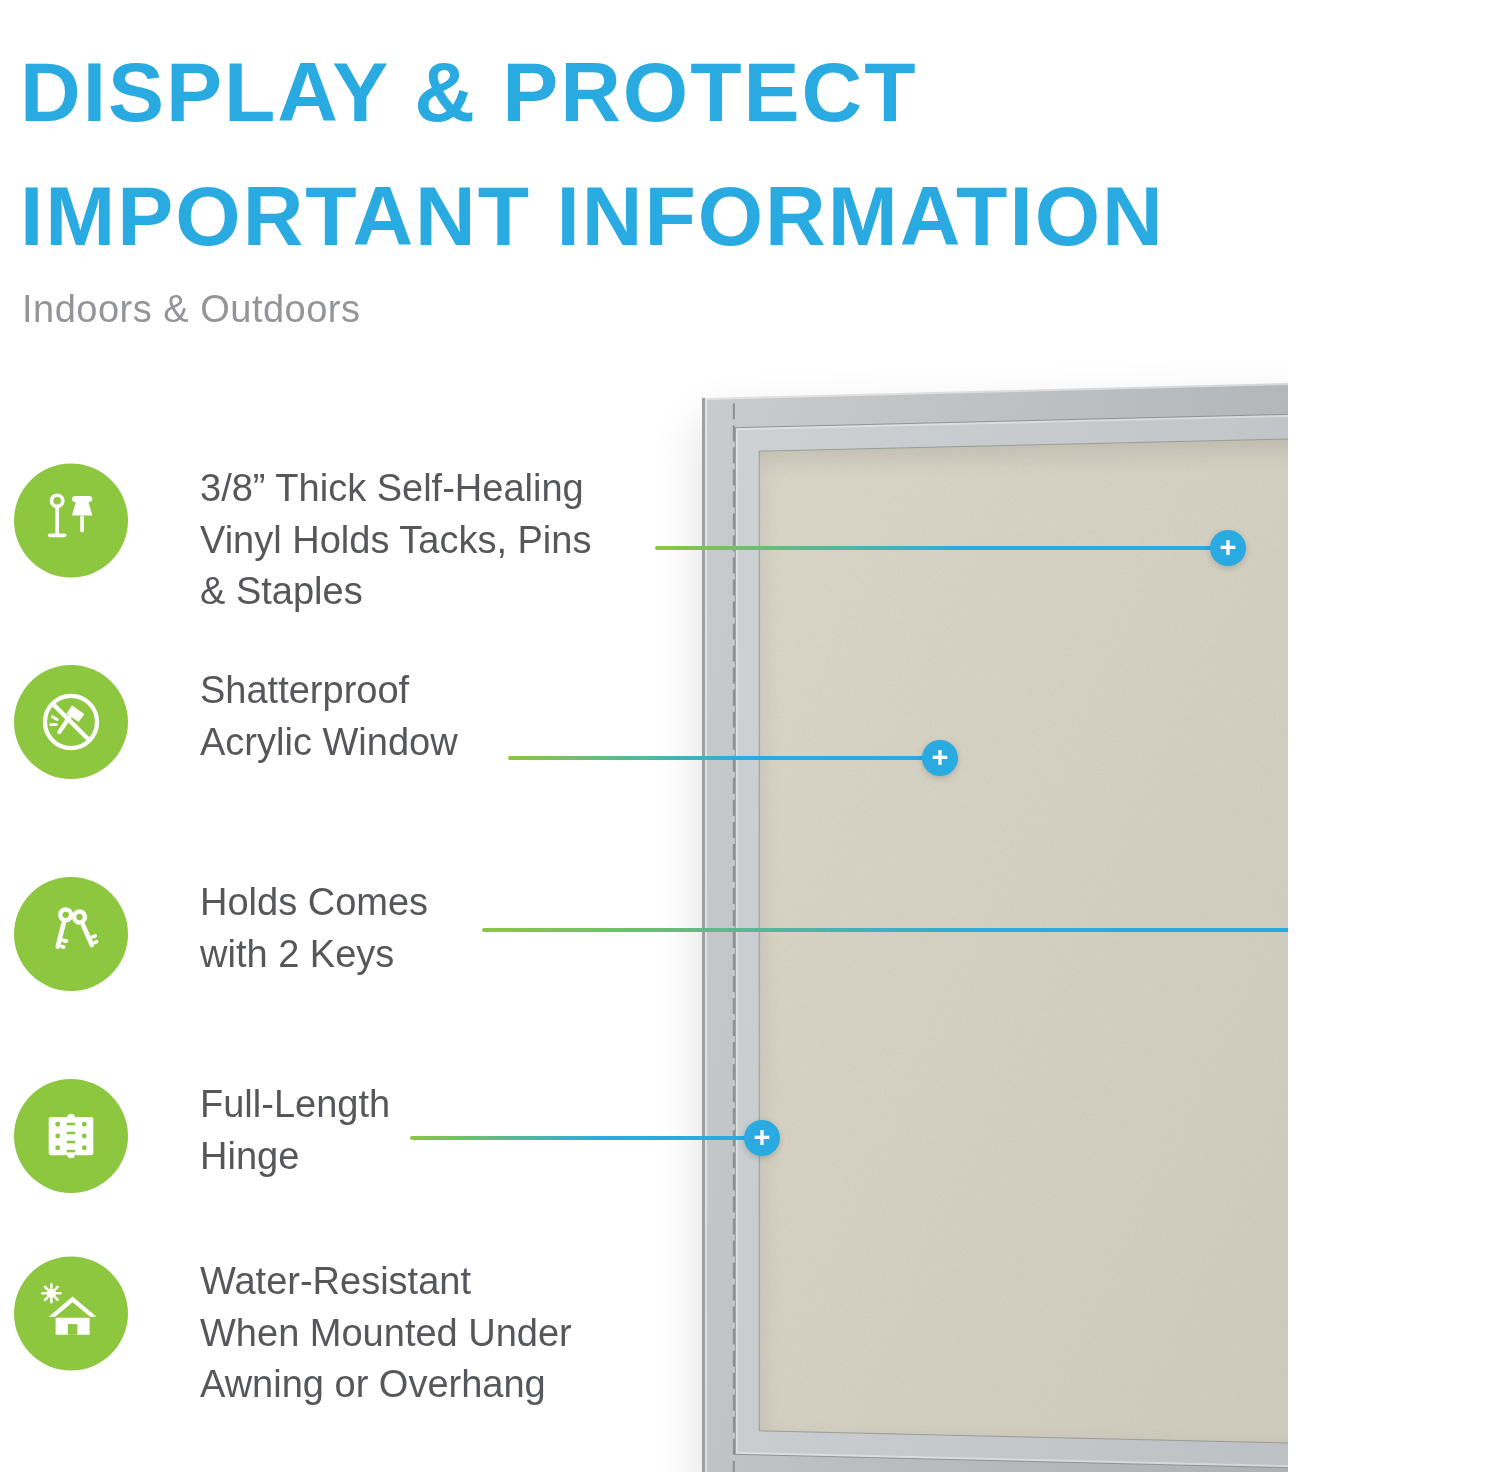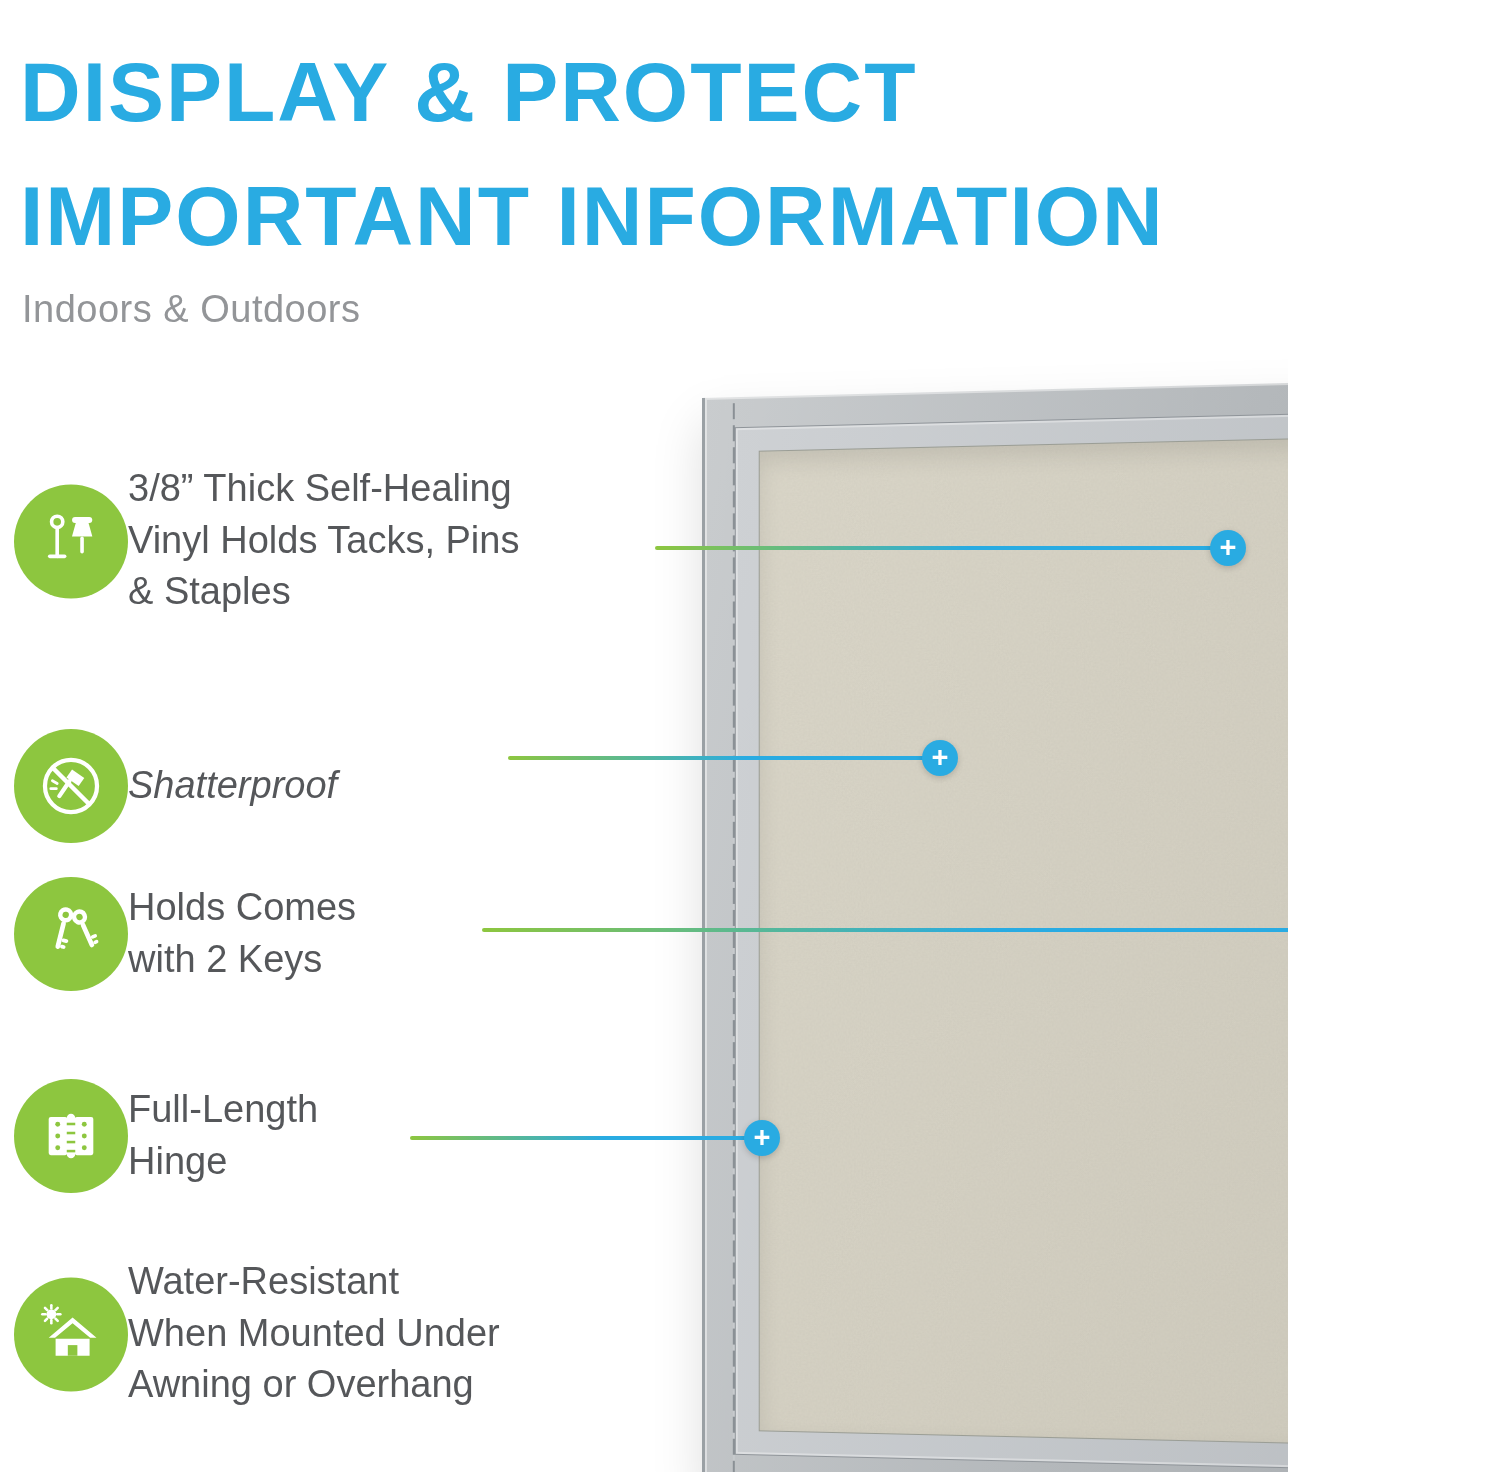--- a/index.html
+++ b/index.html
@@ -15,21 +15,21 @@
     letter-spacing:2px; line-height:124px; white-space:nowrap;
   }
   .subtitle {
     position:absolute; left:22px; top:242px;
     color:#939598; font-size:38px; font-weight:400; letter-spacing:0.5px;
   }
 
   
   .feature {
     position:absolute; left:14px; transform:translateY(-50%);
-    display:flex; align-items:center; 
+    display:flex; gap:72px;
   }
   .badge {
     width:114px; height:114px; border-radius:50%;
     background:#8DC63F; flex:0 0 auto;
     display:flex; align-items:center; justify-content:center;
   }
   .badge svg { width:68px; height:68px; display:block; }
   .feature-text {
     color:#55575A; font-size:38px; line-height:1.36; font-weight:400;
   }
@@ -135,35 +135,36 @@
         </g>
       </svg>
     </div>
     <div class="feature-text">
       <div>3/8” Thick Self-Healing</div>
       <div>Vinyl Holds Tacks, Pins</div>
       <div>&amp; Staples</div>
     </div>
   </div>
 
-  <div class="feature" style="top:740px;font-style:italic;">
+  <div class="feature" style="top:676px;">
     <div class="badge">
       <svg viewBox="0 0 64 64">
         <circle cx="32" cy="32" r="24.5" fill="none" stroke="#fff" stroke-width="4"></circle>
         <path d="M33 16.5 l11.5 8 -5.3 7.6 -11.5 -8 z" fill="#fff"></path>
         <path d="M30.5 27.5 L21 41.5" stroke="#fff" stroke-width="4" stroke-linecap="round"></path>
         <g stroke="#fff" stroke-width="2.6" stroke-linecap="round">
           <path d="M14.5 27 l4.5 2.6"></path>
           <path d="M13 34.5 h5.2"></path>
         </g>
         <path d="M14.8 14.8 L49.2 49.2" stroke="#fff" stroke-width="4.2" stroke-linecap="round"></path>
       </svg>
     </div>
     <div class="feature-text">
       <div>Shatterproof</div>
+      <div>Acrylic Window</div>
     </div>
   </div>
 
   <div class="feature" style="top:888px;">
     <div class="badge">
       <svg viewBox="0 0 64 64">
         <g fill="#fff">
           <g transform="rotate(14 27 14)">
             <circle cx="27" cy="14" r="7.2"></circle>
             <circle cx="27" cy="14" r="3" fill="#8DC63F"></circle>

